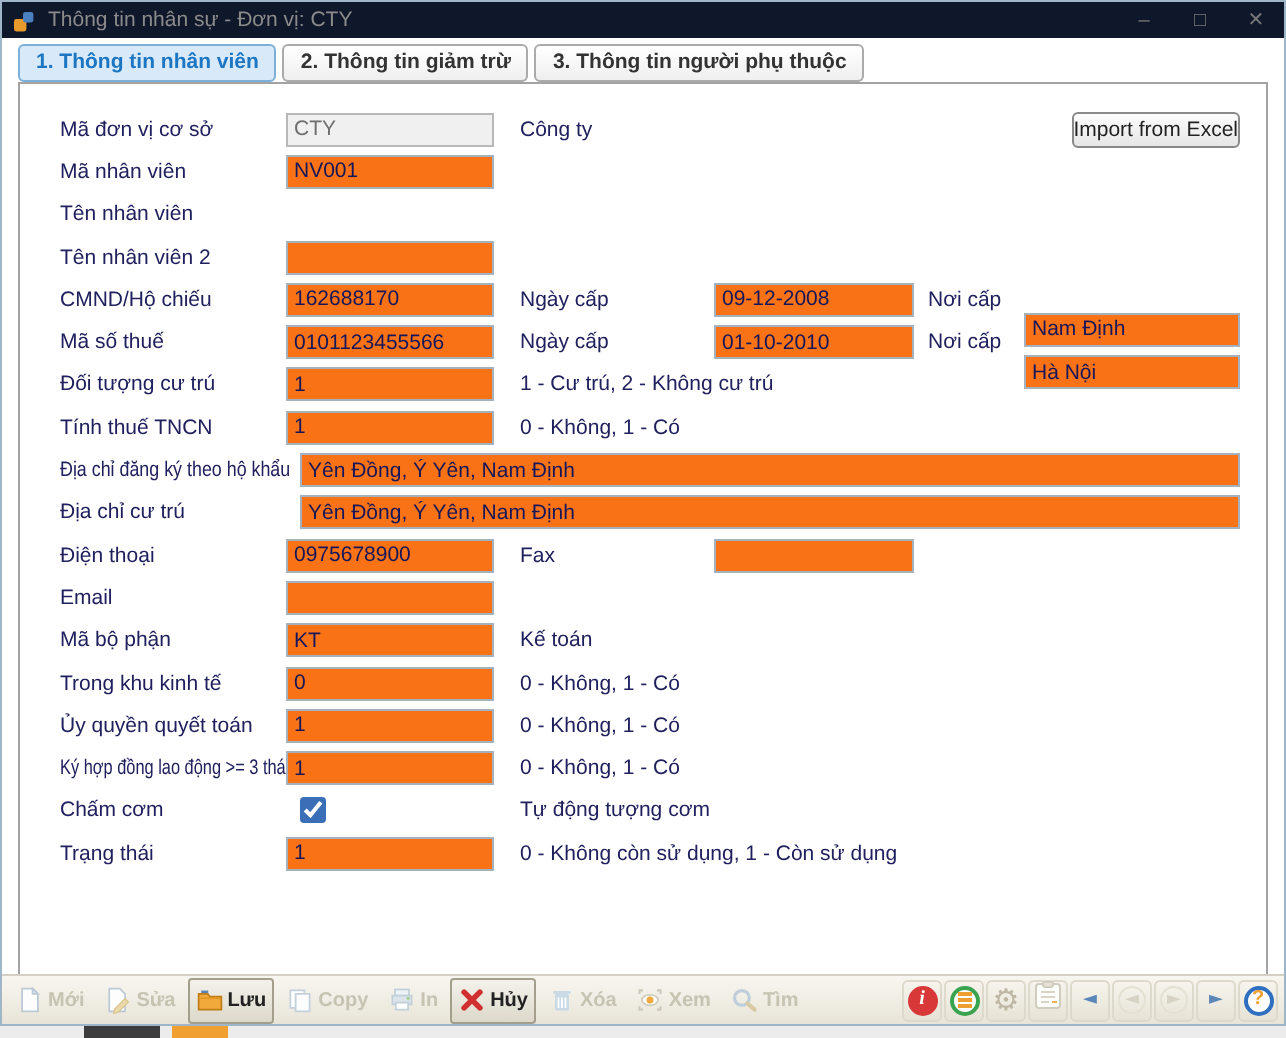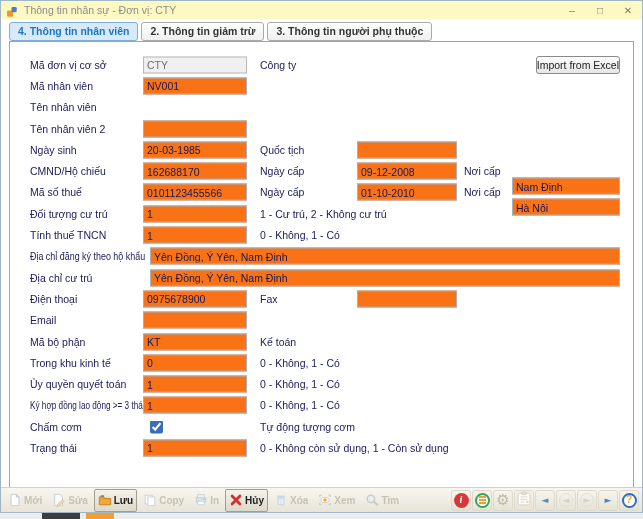--- a/index.html
+++ b/index.html
@@ -5,21 +5,21 @@
   html,body{margin:0;padding:0;}
   body{
     width:643px;height:519px;position:relative;overflow:hidden;
     font-family:"Liberation Sans",sans-serif;background:#f2f2f2;
   }
   .window{
     position:absolute;left:0;top:0;width:641px;height:511px;
     border:1px solid #9fb6c9;background:#fff;
   }
   
-  .titlebar{height:18px;display:flex;align-items:center;padding-left:5px;background:#fef9c3;}
+  .titlebar{height:18px;display:flex;align-items:center;padding-left:5px;background:#0f172a;}
   .app-icon{width:12px;height:12px;margin-right:6px;flex:0 0 auto;}
   .title{font-size:10.5px;color:#8b8b8b;flex:1;white-space:nowrap;}
   .winbtns{display:flex;height:18px;}
   .winbtn{width:28px;height:18px;display:flex;align-items:center;justify-content:center;
     font-size:10px;color:#777;cursor:default;}
   
   .tabstrip{display:flex;gap:3px;padding:3px 0 0 8px;height:19px;background:#fff;}
   .tab{font-size:10.5px;font-weight:bold;padding:2px 8px 3px 8px;border:1px solid #ababab;
     border-radius:3px;background:linear-gradient(#ffffff,#efefef);color:#333;white-space:nowrap;}
   .tab.active{background:#d8eafa;border-color:#7cb0d8;color:#1d76c2;}
@@ -93,21 +93,21 @@
     </span>
     <span class="title">Thông tin nhân sự - Đơn vị: CTY</span>
     <span class="winbtns">
       <span class="winbtn">–</span>
       <span class="winbtn">□</span>
       <span class="winbtn">✕</span>
     </span>
   </div>
 
   <div class="tabstrip">
-    <span class="tab active">4. Thông tin nhân viên</span>
+    <span class="tab active">1. Thông tin nhân viên</span>
     <span class="tab">2. Thông tin giảm trừ</span>
     <span class="tab">3. Thông tin người phụ thuộc</span>
   </div>
 
   <div class="panel">
 
     <div class="row">
       <span class="lbl">Mã đơn vị cơ sở</span>
       <input class="fld c1" disabled="" value="CTY" style="">
       <span class="note">Công ty</span>
@@ -121,26 +121,20 @@
 
     <div class="row">
       <span class="lbl">Tên nhân viên</span>
     </div>
 
     <div class="row">
       <span class="lbl">Tên nhân viên 2</span>
       <input class="fld c1" value="" style="">
     </div>
 
-    <div class="row">
-      <span class="lbl">Ngày sinh</span>
-      <input class="fld c1" value="20-03-1985" style="">
-      <span class="lbl l2">Quốc tịch</span>
-      <input class="fld c2" value="" style="">
-    </div>
 
     <div class="row">
       <span class="lbl">CMND/Hộ chiếu</span>
       <input class="fld c1" value="162688170" style="">
       <span class="lbl l2">Ngày cấp</span>
       <input class="fld c2" value="09-12-2008" style="">
       <span class="lbl l3">Nơi cấp</span>
       <input class="fld c3" value="Nam Định" style="">
     </div>
 

